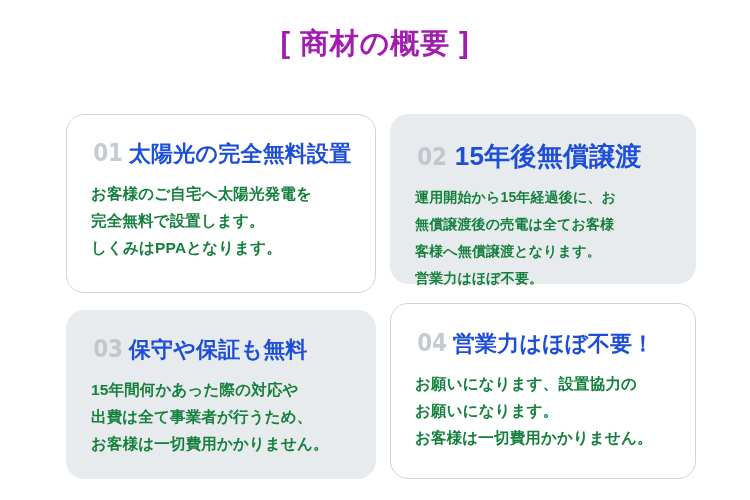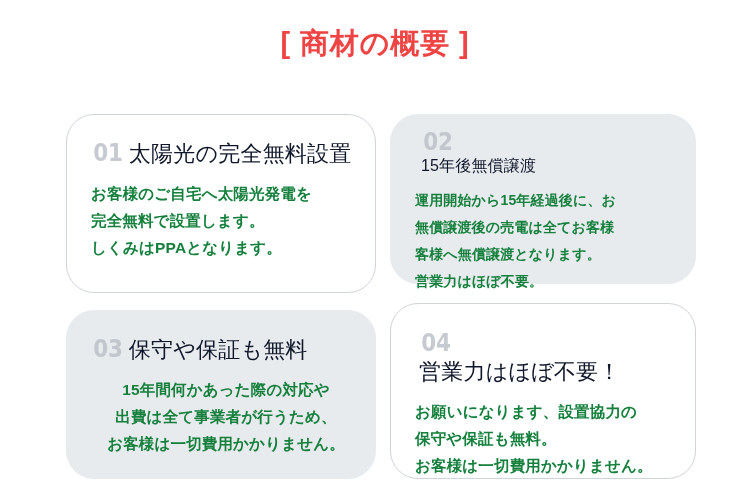--- a/index.html
+++ b/index.html
@@ -19,90 +19,90 @@
 
   .page-title {
     position: absolute;
     top: 26px;
     left: 0;
     width: 750px;
     text-align: center;
     font-size: 29px;
     font-weight: bold;
     letter-spacing: 0.03em;
-    color: #ef4444;
+    color: #a21caf;
     line-height: 1.2;
     white-space: nowrap;
   }
 
   .cards-grid {
     position: absolute;
     top: 114px;
     left: 66px;
     width: 630px;
     height: 366px;
   }
 
   .card {
     position: absolute;
-    border-radius: 28px;
+    border-radius: 18px;
     padding-left: 24px;
     padding-right: 14px;
   }
 
   .card--outlined {
     background: #ffffff;
     border: 1.3px solid #cfd4da;
   }
 
   .card--filled {
     background: #e8ebee;
     border: 1.3px solid #e8ebee;
   }
 
   
   .card-01 { left: 0px;   top: 0px;   width: 310px; height: 179px; }
   .card-02 { left: 324px; top: 0px;   width: 306px; height: 170px; }
-  .card-03 { left: 0px;   top: 196px; width: 310px; height: 169px; text-align: center; }
+  .card-03 { left: 0px;   top: 196px; width: 310px; height: 169px; }
   .card-04 { left: 324px; top: 189px; width: 306px; height: 176px; }
 
   .card-head {
     display: flex;
     align-items: baseline;
     white-space: nowrap;
   }
 
   .card-01 .card-head { padding-top: 23px; }
-  .card-02 .card-head { padding-top: 12px; flex-direction: column; }
+  .card-02 .card-head { padding-top: 24px; }
   .card-03 .card-head { padding-top: 23px; }
-  .card-04 .card-head { padding-top: 24px; flex-direction: column; }
+  .card-04 .card-head { padding-top: 24px; }
 
   .card-number {
     font-family: "DejaVu Sans", sans-serif;
     font-weight: bold;
     font-size: 25px;
     color: #c6cbd2;
     letter-spacing: -0.02em;
     transform: scaleX(0.86);
     transform-origin: left baseline;
     display: inline-block;
   }
 
   .card--filled .card-number { color: #c2c7cd; }
 
   .card-title {
     font-size: 22px;
-    font-weight: normal;
-    color: #0f172a;
+    font-weight: bold;
+    color: #1d4ed8;
     letter-spacing: 0.01em;
     margin-left: 4px;
   }
 
   .card-title--sm {
-    font-size: 16px;
+    font-size: 26px;
     margin-left: 6px;
   }
 
   .card-body {
     font-size: 15.5px;
     font-weight: bold;
     color: #15803d;
     line-height: 27px;
     letter-spacing: 0.01em;
     white-space: nowrap;
@@ -159,18 +159,18 @@
     </div>
   </div>
 
   <div class="card card--outlined card-04">
     <div class="card-head">
       <span class="card-number">04</span>
       <span class="card-title">営業力はほぼ不要！</span>
     </div>
     <div class="card-body">
       <span class="card-body-line">お願いになります、設置協力の</span>
-      <span class="card-body-line">保守や保証も無料。</span>
+      <span class="card-body-line">お願いになります。</span>
       <span class="card-body-line">お客様は一切費用かかりません。</span>
     </div>
   </div>
 
 </div>
 
 </body></html>

